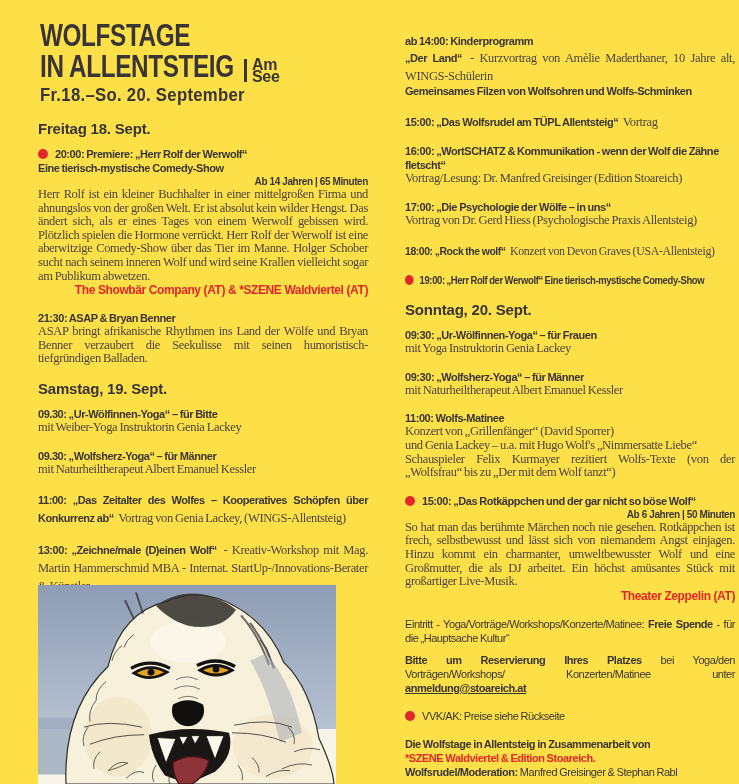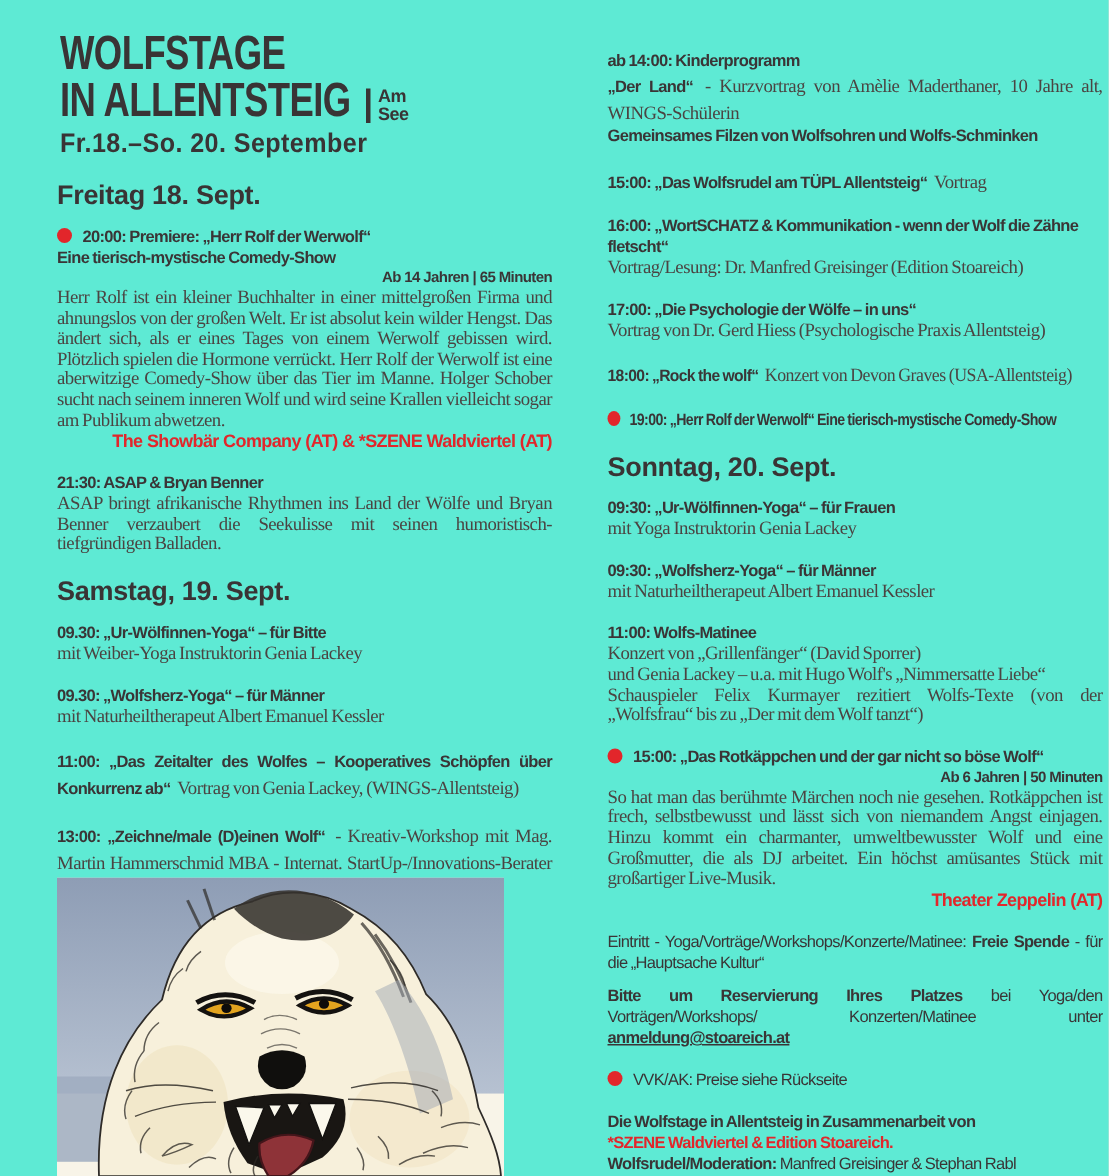--- a/index.html
+++ b/index.html
@@ -1,36 +1,36 @@
 <!DOCTYPE html>
 <html lang="de"><head>
 <meta charset="utf-8">
 <style>
   html,body{margin:0;padding:0;}
   body{width:739px;height:784px;overflow:hidden;
        font-family:"Liberation Sans",sans-serif;background:#EDD9D4;}
   .page{position:relative;width:739px;height:784px;overflow:hidden;
-        background:#5eead4;color:#3A3536;}
+        background:#fde047;color:#3A3536;}
   
   .header{position:absolute;left:40px;top:20px;width:340px;}
   .title-line{font-size:32px;font-weight:bold;line-height:31px;
               letter-spacing:-0.5px;color:#393435;white-space:nowrap;
               transform:scaleX(0.76);transform-origin:0 0;}
   .t2-wrap{position:relative;}
   .am-see{position:absolute;left:204px;top:8px;border-left:3px solid #393435;
-          padding-left:5px;font-size:12px;font-weight:bold;line-height:11.5px;
+          padding-left:5px;font-size:16px;font-weight:bold;line-height:11.5px;
           letter-spacing:-0.3px;color:#393435;}
   .dates{font-size:18px;font-weight:bold;letter-spacing:0.3px;margin-top:3px;
          color:#393435;white-space:nowrap;transform:scaleX(0.93);transform-origin:0 0;}
   
   .col{position:absolute;width:330px;}
   .col.left{left:38px;top:118px;}
   .col.right{left:405px;top:34px;}
   
-  .day{font-size:18px;font-weight:bold;letter-spacing:-0.2px;color:#393435;
+  .day{font-size:15px;font-weight:bold;letter-spacing:-0.2px;color:#393435;
        margin:2px 0 10px 0;}
   p{margin:0;}
   .b{font-weight:bold;font-size:11px;letter-spacing:-0.45px;word-spacing:-0.5px;
      line-height:14px;color:#3A3536;}
   .ser{font-family:"Liberation Serif",serif;font-size:12.5px;line-height:13.6px;
        letter-spacing:-0.35px;word-spacing:-0.6px;color:#4B4442;}
   .just{text-align:justify;hyphens:auto;-webkit-hyphens:auto;}
   .block{margin-bottom:14px;}
   .block.tight{margin-bottom:8px;}
   .meta{font-weight:bold;font-size:10px;letter-spacing:-0.4px;text-align:right;

